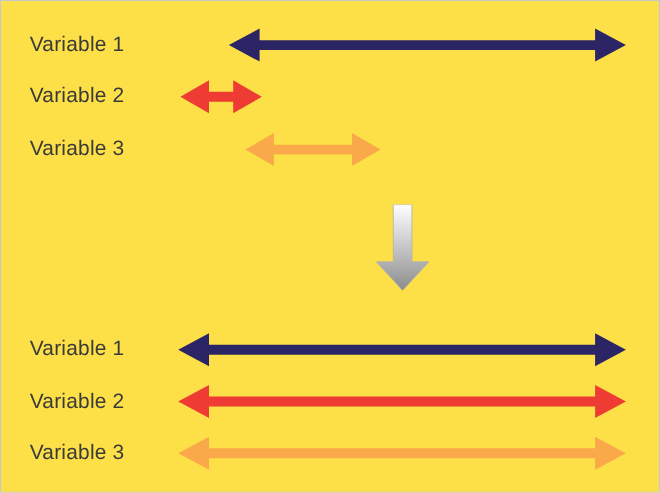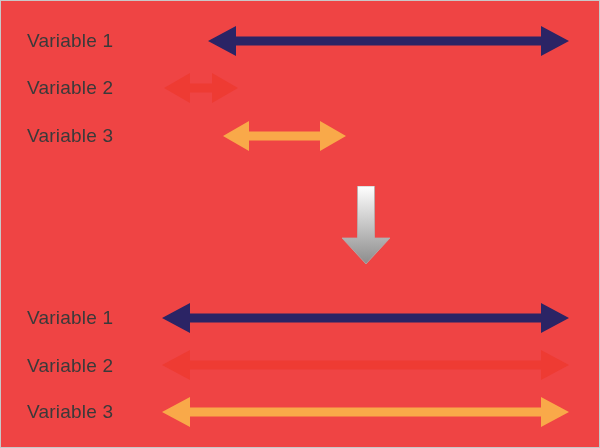--- a/index.html
+++ b/index.html
@@ -5,21 +5,21 @@
 <style>
   html, body {
     margin: 0;
     padding: 0;
     background: #ffffff;
   }
   #canvas {
     position: relative;
     width: 600px;
     height: 448px;
-    background: #ef4444;
+    background: #fde047;
     border: 1px solid #c8c8c8;
     box-sizing: border-box;
     overflow: hidden;
     font-family: "Liberation Sans", sans-serif;
   }
   .var-label {
     position: absolute;
     font-family: "Liberation Sans", sans-serif;
     font-size: 19px;
     font-weight: 400;

